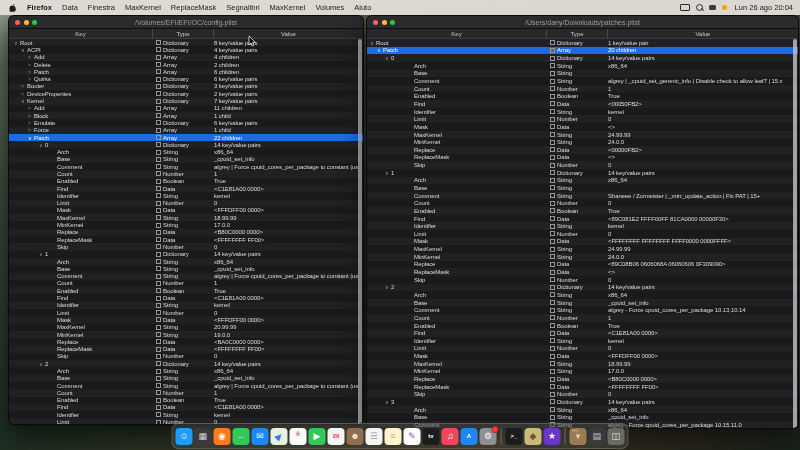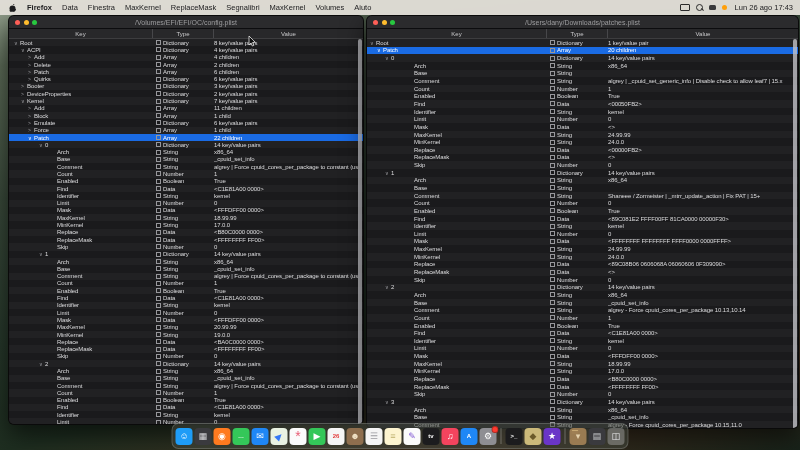--- a/index.html
+++ b/index.html
@@ -74,21 +74,21 @@
         <path d="M4.6 0c.1.5-.1 1-.4 1.3-.3.4-.8.6-1.2.6-.1-.5.2-1 .4-1.3C3.7.2 4.2 0 4.6 0zM6.2 5.9c-.3.7-.5 1-.9 1.6-.4.6-.9 1.3-1.6 1.3-.6 0-.8-.4-1.6-.4-.8 0-1 .4-1.6.4C-.1 8.8-.6 8.1-1 7.5" transform="translate(1.2 -1)" fill="#1b1b1d"></path>
         <circle cx="3.5" cy="4.5" r="3" fill="#1b1b1d"></circle>
       </svg>
   </span>
   <span id="menus"><span class="menu-item active">Firefox</span><span class="menu-item">Data</span><span class="menu-item">Finestra</span><span class="menu-item">MaxKernel</span><span class="menu-item">ReplaceMask</span><span class="menu-item">Segnalibri</span><span class="menu-item">MaxKernel</span><span class="menu-item">Volumes</span><span class="menu-item">Aiuto</span></span>
   <span class="mb-right">
     <span class="ic-display"></span>
     <span class="ic-search"></span>
     <span class="ic-cc"></span>
     <span class="ic-dot"></span>
-    <span class="clock">Lun 26 ago 17:43</span>
+    <span class="clock">Lun 26 ago 20:04</span>
   </span>
 </div>
 
 <div class="plist-window" id="win-left">
   <div class="titlebar">
     <span class="lights">
       <span class="light l-close"></span>
       <span class="light l-min"></span>
       <span class="light l-zoom"></span>
     </span>

